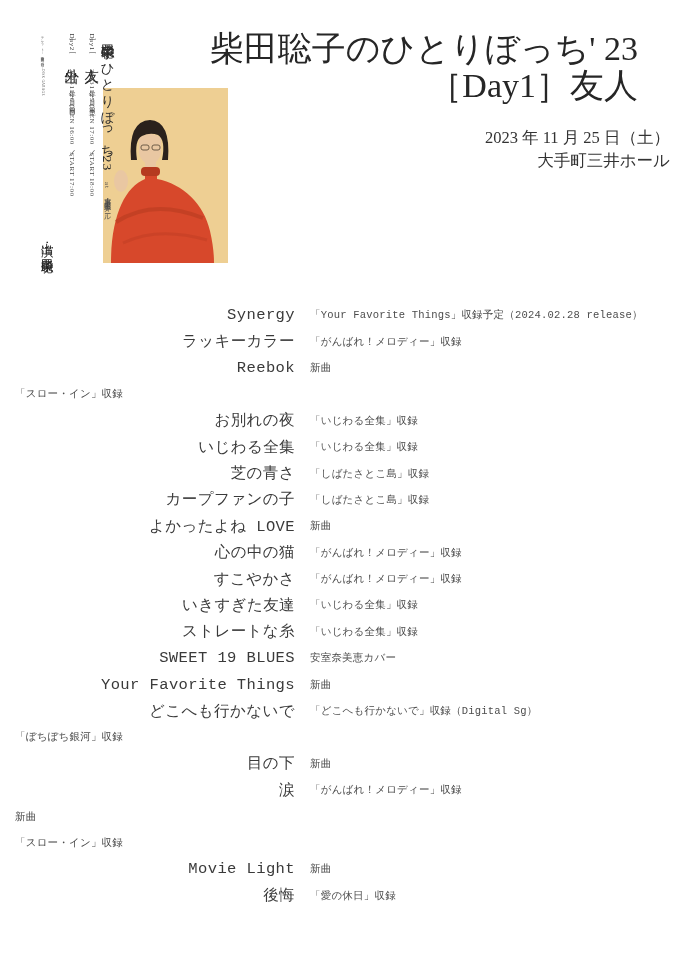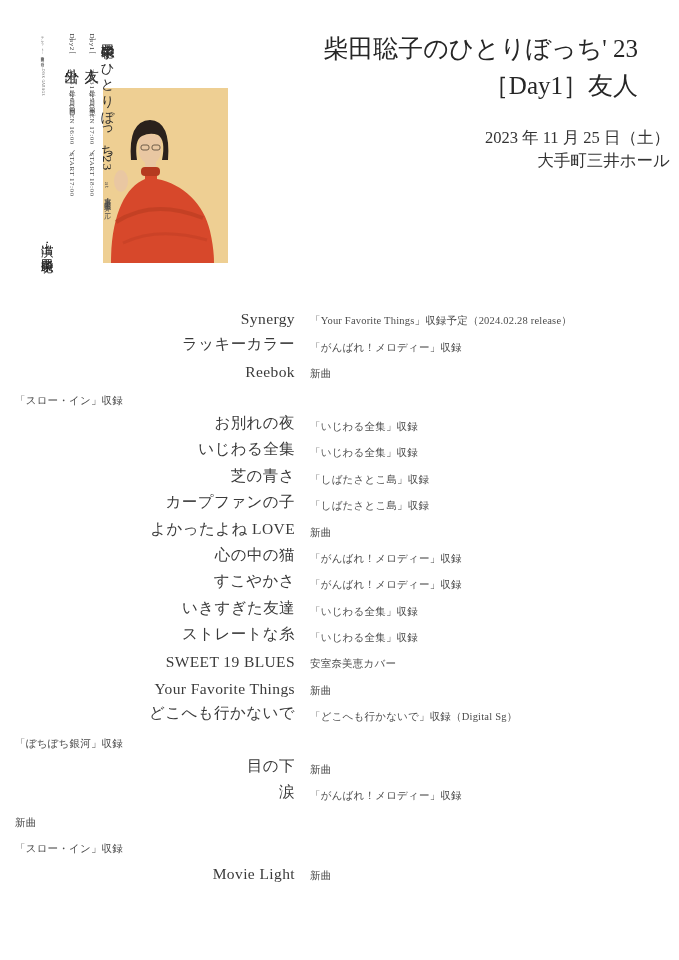--- a/index.html
+++ b/index.html
@@ -22,29 +22,29 @@
   .col-day1{left:45px;}
   .col-day2{left:25px;}
   .day-label{font-size:7px;letter-spacing:.5px;color:#3a3a3a;}
   .day-name{font-size:14.5px;letter-spacing:2px;margin-top:2px;}
   .day-date{font-size:7px;color:#4a4a4a;margin-top:4px;letter-spacing:.5px;}
   .col-tiny{left:2px;font-size:3.5px;color:#6a6a6a;height:140px;line-height:1.3;letter-spacing:.3px;}
   .col-performer{left:2px;top:200px;height:116px;font-size:12.5px;letter-spacing:1px;color:#222;}
   
   .page-title{
     position:absolute;left:72px;right:41px;top:30px;
-    text-align:right;font-size:25px;line-height:37px;color:#262626;
+    text-align:right;font-size:34px;line-height:37px;color:#262626;
   }
   .page-date{
     position:absolute;left:400px;width:270px;top:126px;
     text-align:right;font-size:16.5px;line-height:23px;color:#333;
   }
   
   .setlist{position:absolute;left:0;top:302px;width:679px;}
-  .row{display:flex;align-items:flex-end;height:26.4px;}
+  .row{display:flex;align-items:center;height:26.4px;font-family:Liberation Mono, monospace;}
   .song{width:295px;text-align:right;font-size:15.5px;color:#3a3a3a;letter-spacing:.4px;flex:none;}
   .note{margin-left:15px;font-size:10.5px;color:#4c4c4c;letter-spacing:.2px;}
 </style>
 </head>
 <body>
 
 <div class="poster">
 
   <div class="photo">
     <svg width="125" height="175" viewBox="0 0 125 175">
@@ -180,13 +180,17 @@
     <div class="row">
       <div class="note">新曲</div>
     </div>
     <div class="row">
       <div class="note">「スロー・イン」収録</div>
     </div>
     <div class="row">
       <div class="song">Movie Light</div>
       <div class="note">新曲</div>
     </div>
+    <div class="row">
+      <div class="song">後悔</div>
+      <div class="note">「愛の休日」収録</div>
+    </div>
   </div>
 
 </body></html>

